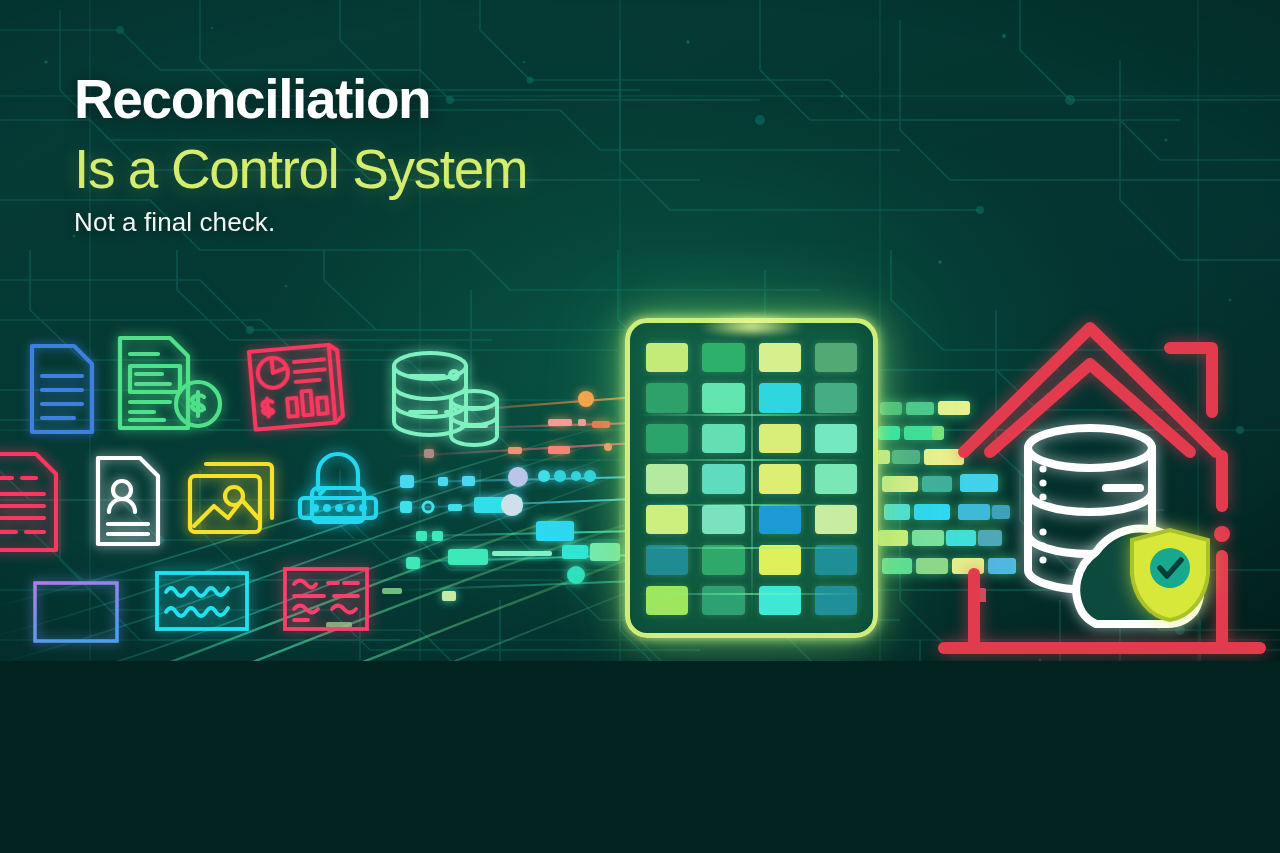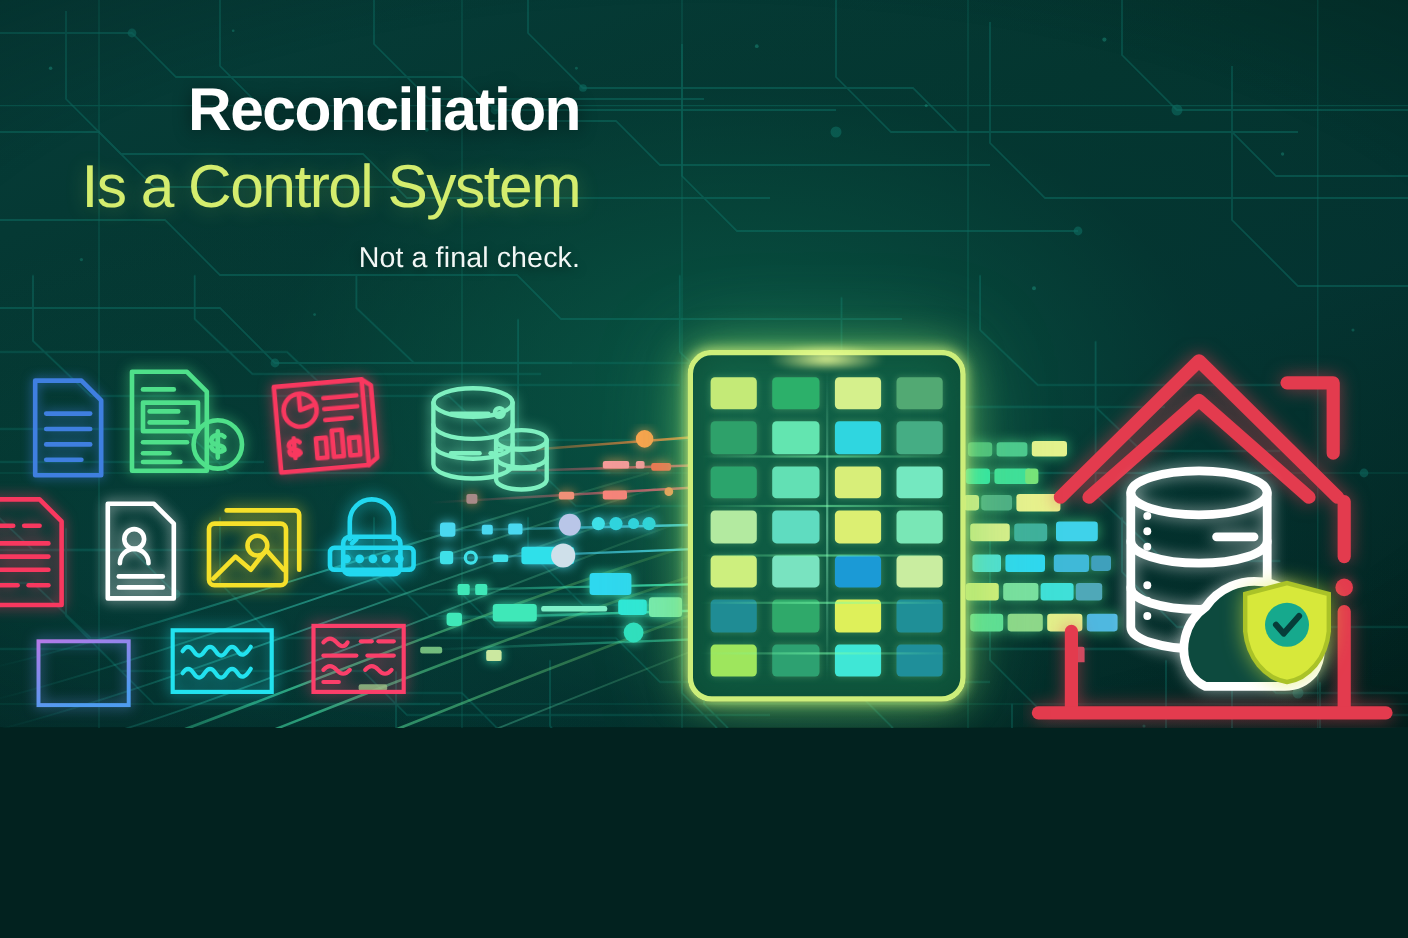--- a/index.html
+++ b/index.html
@@ -8,21 +8,20 @@
     width:1280px; height:853px; overflow:hidden; position:relative;
     font-family:"Liberation Sans", sans-serif;
   }
 
   #stage {
     position:absolute; inset:0; width:1280px; height:661px; overflow:hidden;
     background:
       radial-gradient(ellipse 900px 600px at 52% 55%, rgba(10,92,72,.85) 0%, rgba(4,58,52,.35) 48%, rgba(0,0,0,0) 78%),
       radial-gradient(ellipse 700px 420px at 18% 75%, rgba(6,70,64,.5) 0%, rgba(0,0,0,0) 70%),
       linear-gradient(160deg,#063d39 0%,#04352f 38%,#043230 62%,#02221f 100%);
-    text-align: right;
   }
 
   
   .layer { position:absolute; inset:0; pointer-events:none; }
   #circuit { opacity:.5; }
   #dots { opacity:.55; }
   #streaks { opacity:.85; }
   #vignette {
     position:absolute; inset:0; pointer-events:none;
     background:radial-gradient(ellipse 110% 95% at 50% 50%, rgba(0,0,0,0) 52%, rgba(0,12,10,.55) 100%);
@@ -32,21 +31,21 @@
   #headline { position:absolute; left:74px; top:72px; z-index:40; }
   .h-l1 {
     font-size:55px; font-weight:700; letter-spacing:-1.4px; line-height:1.0;
     color:#ffffff; text-shadow:0 2px 16px rgba(0,0,0,.45);
   }
   .h-l2 {
     font-size:55px; font-weight:400; letter-spacing:-1.4px; line-height:1.0;
     margin-top:15px; color:#d4ed6e; text-shadow:0 2px 18px rgba(190,232,96,.28);
   }
   .h-sub {
-    margin-top:22px; font-size:26px; font-weight:400; color:#f2f7f5;
+    margin-top:10px; font-size:26px; font-weight:400; color:#f2f7f5;
     letter-spacing:.1px; text-shadow:0 2px 10px rgba(0,0,0,.45);
   }
 
   
   #panel {
     position:absolute; left:625px; top:318px; width:253px; height:320px; z-index:30;
     border:5px solid #cdee7a; border-radius:22px;
     background:linear-gradient(150deg,#14664a 0%,#0e5b43 45%,#115a3f 100%);
     box-shadow:
       0 0 12px rgba(205,238,122,.9),

